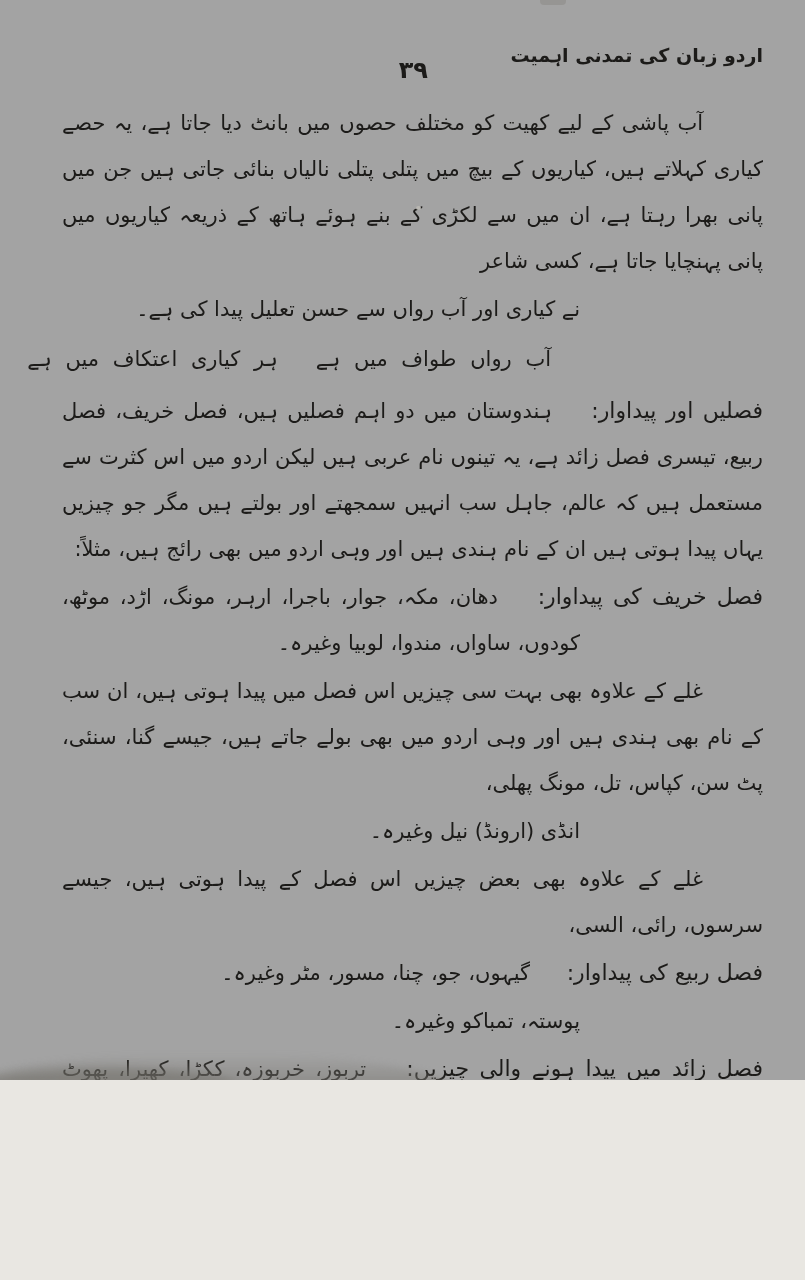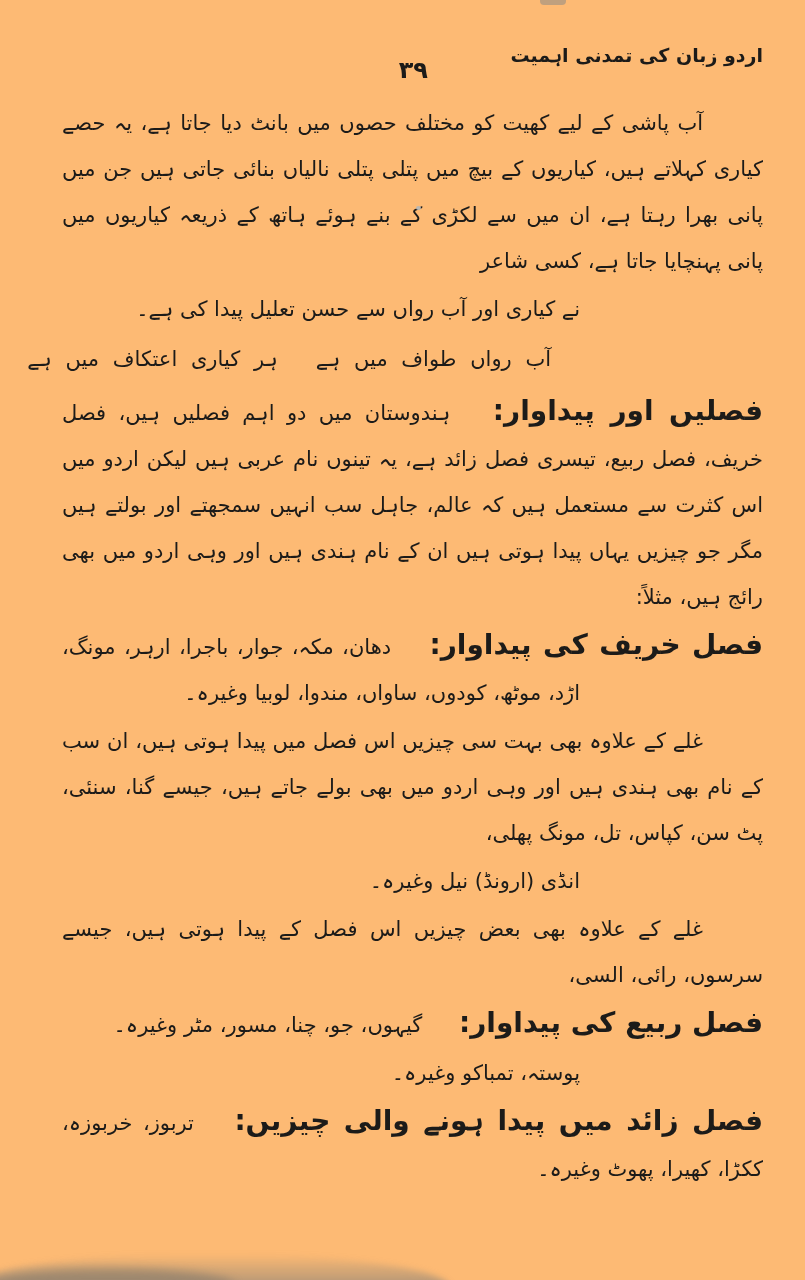--- a/index.html
+++ b/index.html
@@ -1,20 +1,20 @@
 <!DOCTYPE html>
 <html lang="ur"><head>
 <meta charset="utf-8">
 <style>
   html,body { margin:0; padding:0; background:#e9e7e2; }
   .page {
     position:relative;
-    width:805px; height:1280px;
+    width:805px; height:1080px;
     margin:0 auto;
-    background:#fdba74;
+    background:#a3a3a3;
     overflow:hidden;
     font-family:"DejaVu Sans", sans-serif;
     color:#1c1b19;
   }
   .content {
     direction:rtl;
     padding:40px 42px 0 62px;
   }
   
   .header { position:relative; height:52px; margin-bottom:8px; }
@@ -46,22 +46,22 @@
     display:flex;
     gap:38px;
     margin:4px 212px 6px 0;
     font-size:21px; line-height:46px;
     word-spacing:7px;
     white-space:nowrap;
   }
   
   .sec { margin:0 0 2px 0; }
   .sec-heading {
-    font-weight:bold;
-    font-size:28px;
+    font-weight:normal;
+    font-size:22px;
     margin-left:30px;
   }
   .hanging {
     padding-right:183px;
     text-indent:-183px;
   }
   
   .speck-top {
     position:absolute; top:0; left:540px;
     width:26px; height:5px;

